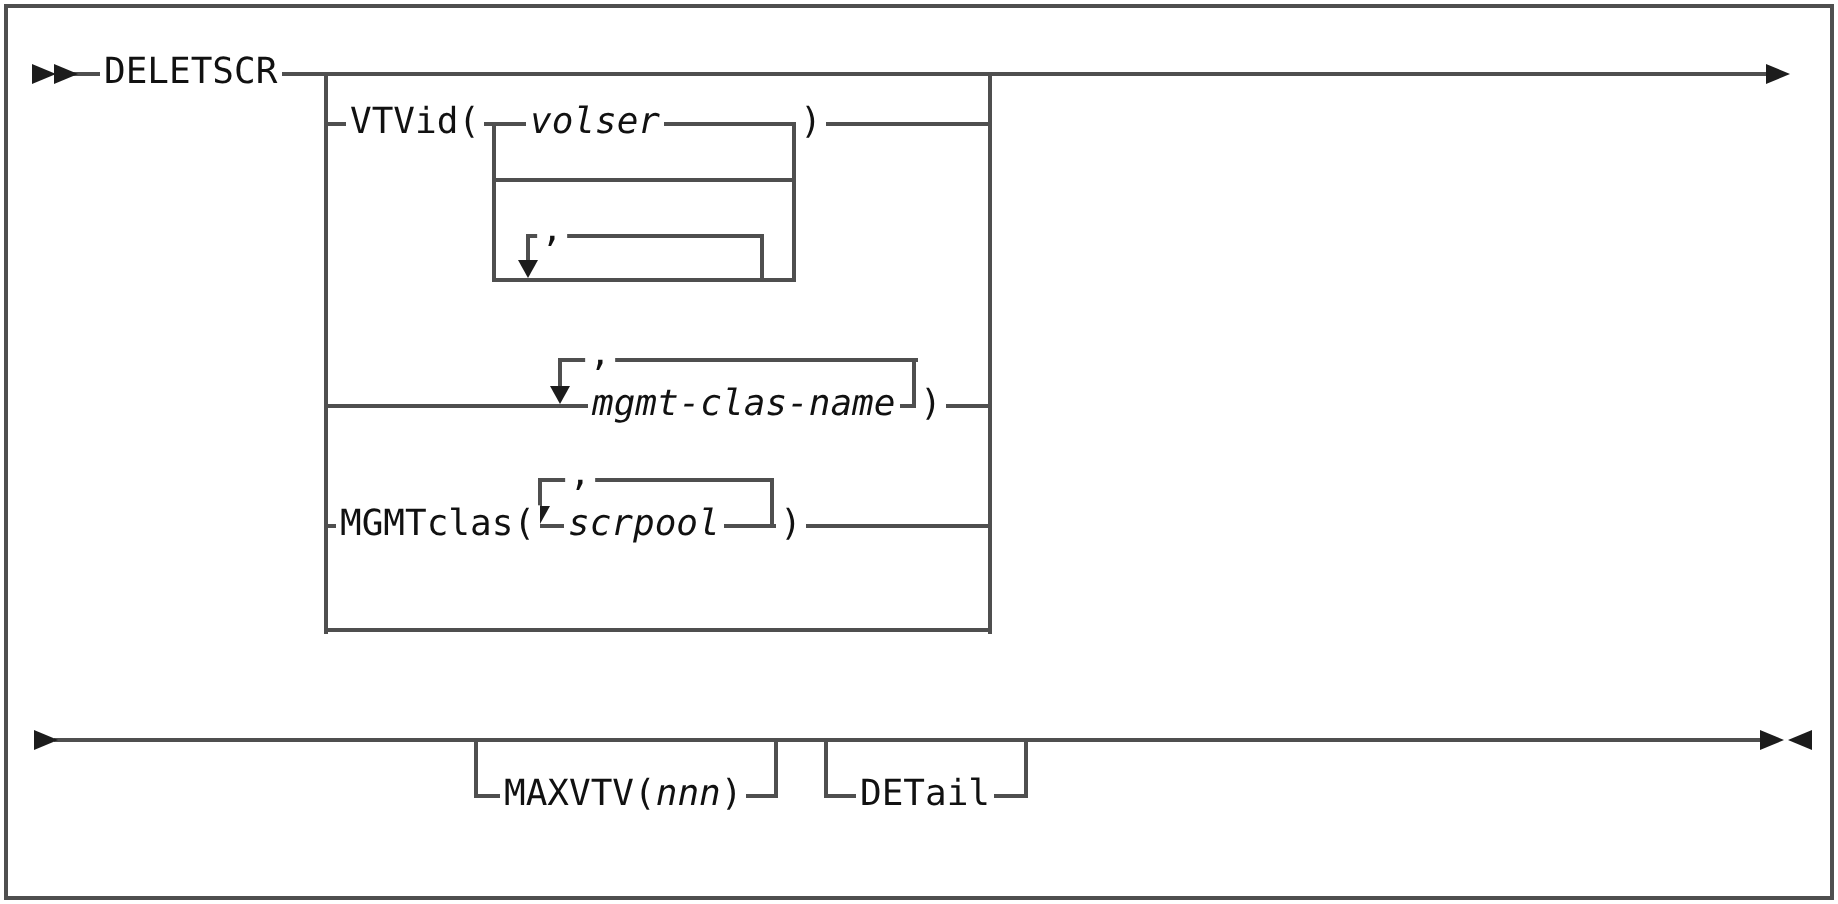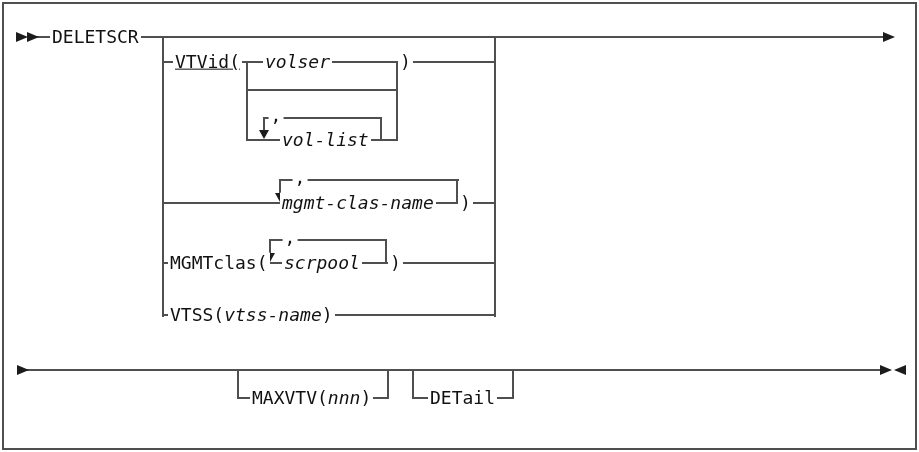--- a/index.html
+++ b/index.html
@@ -76,34 +76,32 @@
 
   <div class="tri-r" style="left:16px;top:32px;"></div>
   <div class="tri-r" style="left:27px;top:32px;"></div>
   <div class="tri-r" style="left:883px;top:32px;"></div>
   <div class="tri-r" style="left:17px;top:365px;"></div>
   <div class="tri-r" style="left:880px;top:365px;"></div>
   <div class="tri-l" style="left:894px;top:365px;"></div>
 
   <span class="lbl" style="left:50px;top:37px;">DELETSCR</span>
 
-  <span class="lbl" style="left:173px;top:62px;text-decoration:underline;">VTVid(</span>
+  <span class="lbl" style="left:173px;top:62px;">VTVid(</span>
   <span class="lbl var" style="left:263px;top:62px;">volser</span>
-  <span class="lbl var" style="left:280px;top:140px;">vol-list</span>
   <span class="comma" style="left:276px;top:117px;">,</span>
   <span class="lbl" style="left:398px;top:62px;">)</span>
 
   <span class="comma" style="left:300px;top:179px;">,</span>
-  <span class="lbl var" style="left:280px;top:203px;">mgmt-clas-name</span>
+  <span class="lbl var" style="left:294px;top:203px;">mgmt-clas-name</span>
   <span class="lbl" style="left:458px;top:203px;">)</span>
 
   <span class="lbl" style="left:168px;top:263px;">MGMTclas(</span>
   <span class="comma" style="left:290px;top:239px;">,</span>
   <span class="lbl var" style="left:282px;top:263px;">scrpool</span>
   <span class="lbl" style="left:388px;top:263px;">)</span>
 
-  <span class="lbl" style="left:168px;top:315px;"><span>VTSS(</span><span class="var">vtss-name</span><span>)</span></span>
 
 
   <span class="lbl" style="left:250px;top:398px;"><span>MAXVTV(</span><span class="var">nnn</span><span>)</span></span>
 
   <span class="lbl" style="left:428px;top:398px;">DETail</span>
 </div>
 
 </body></html>

